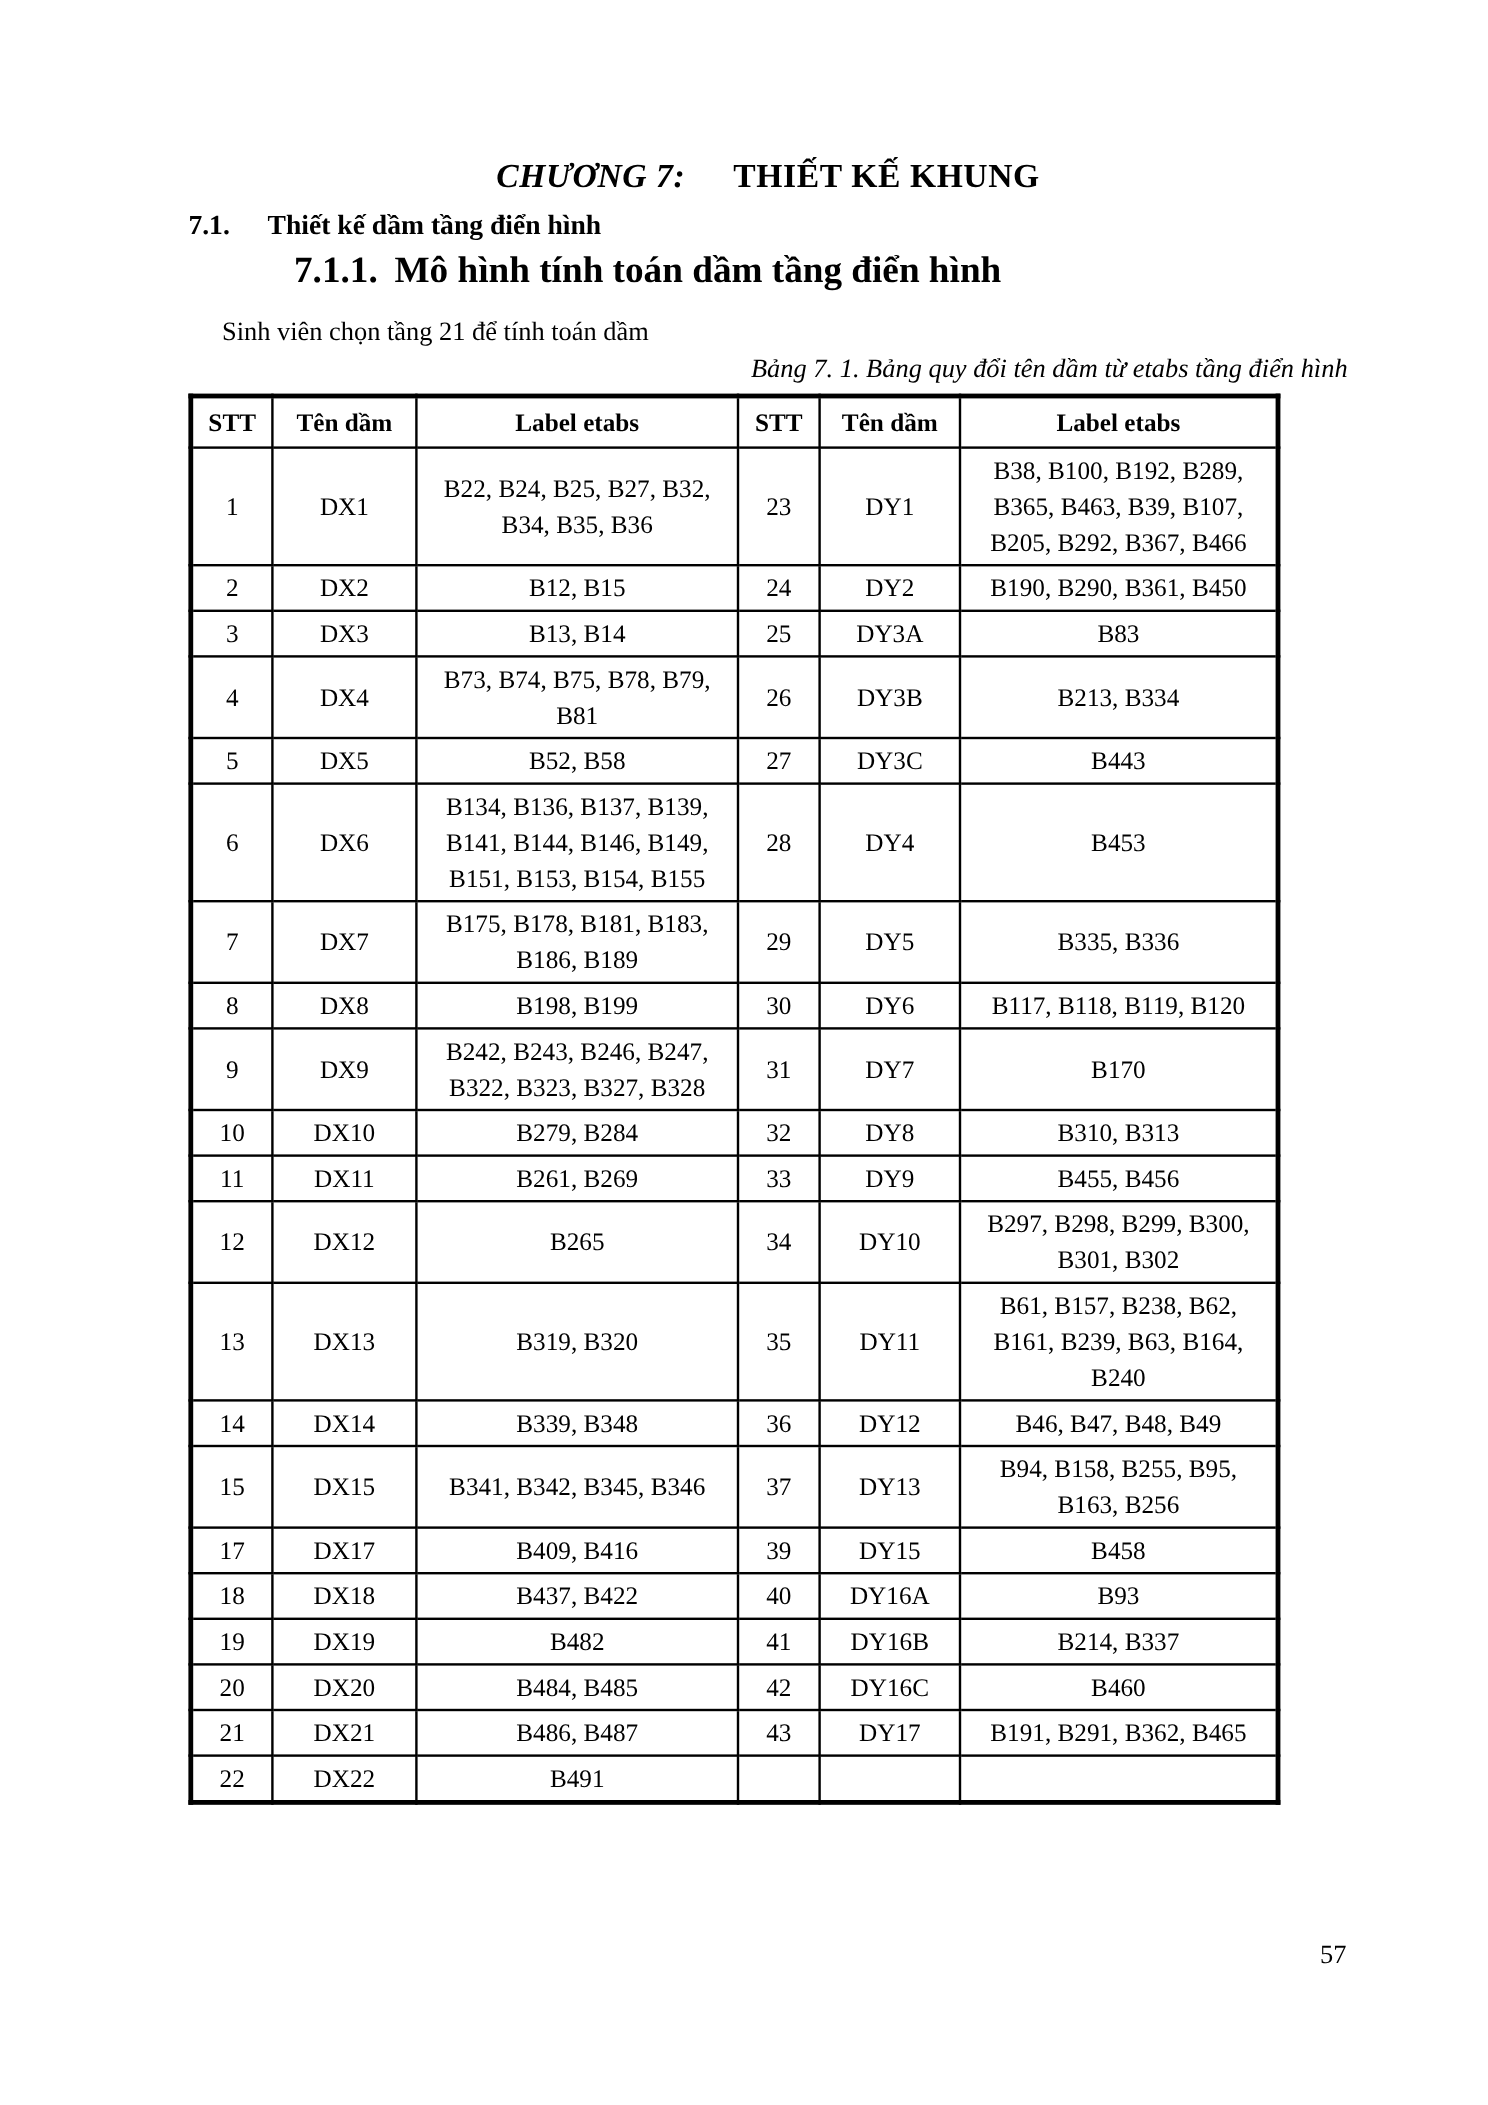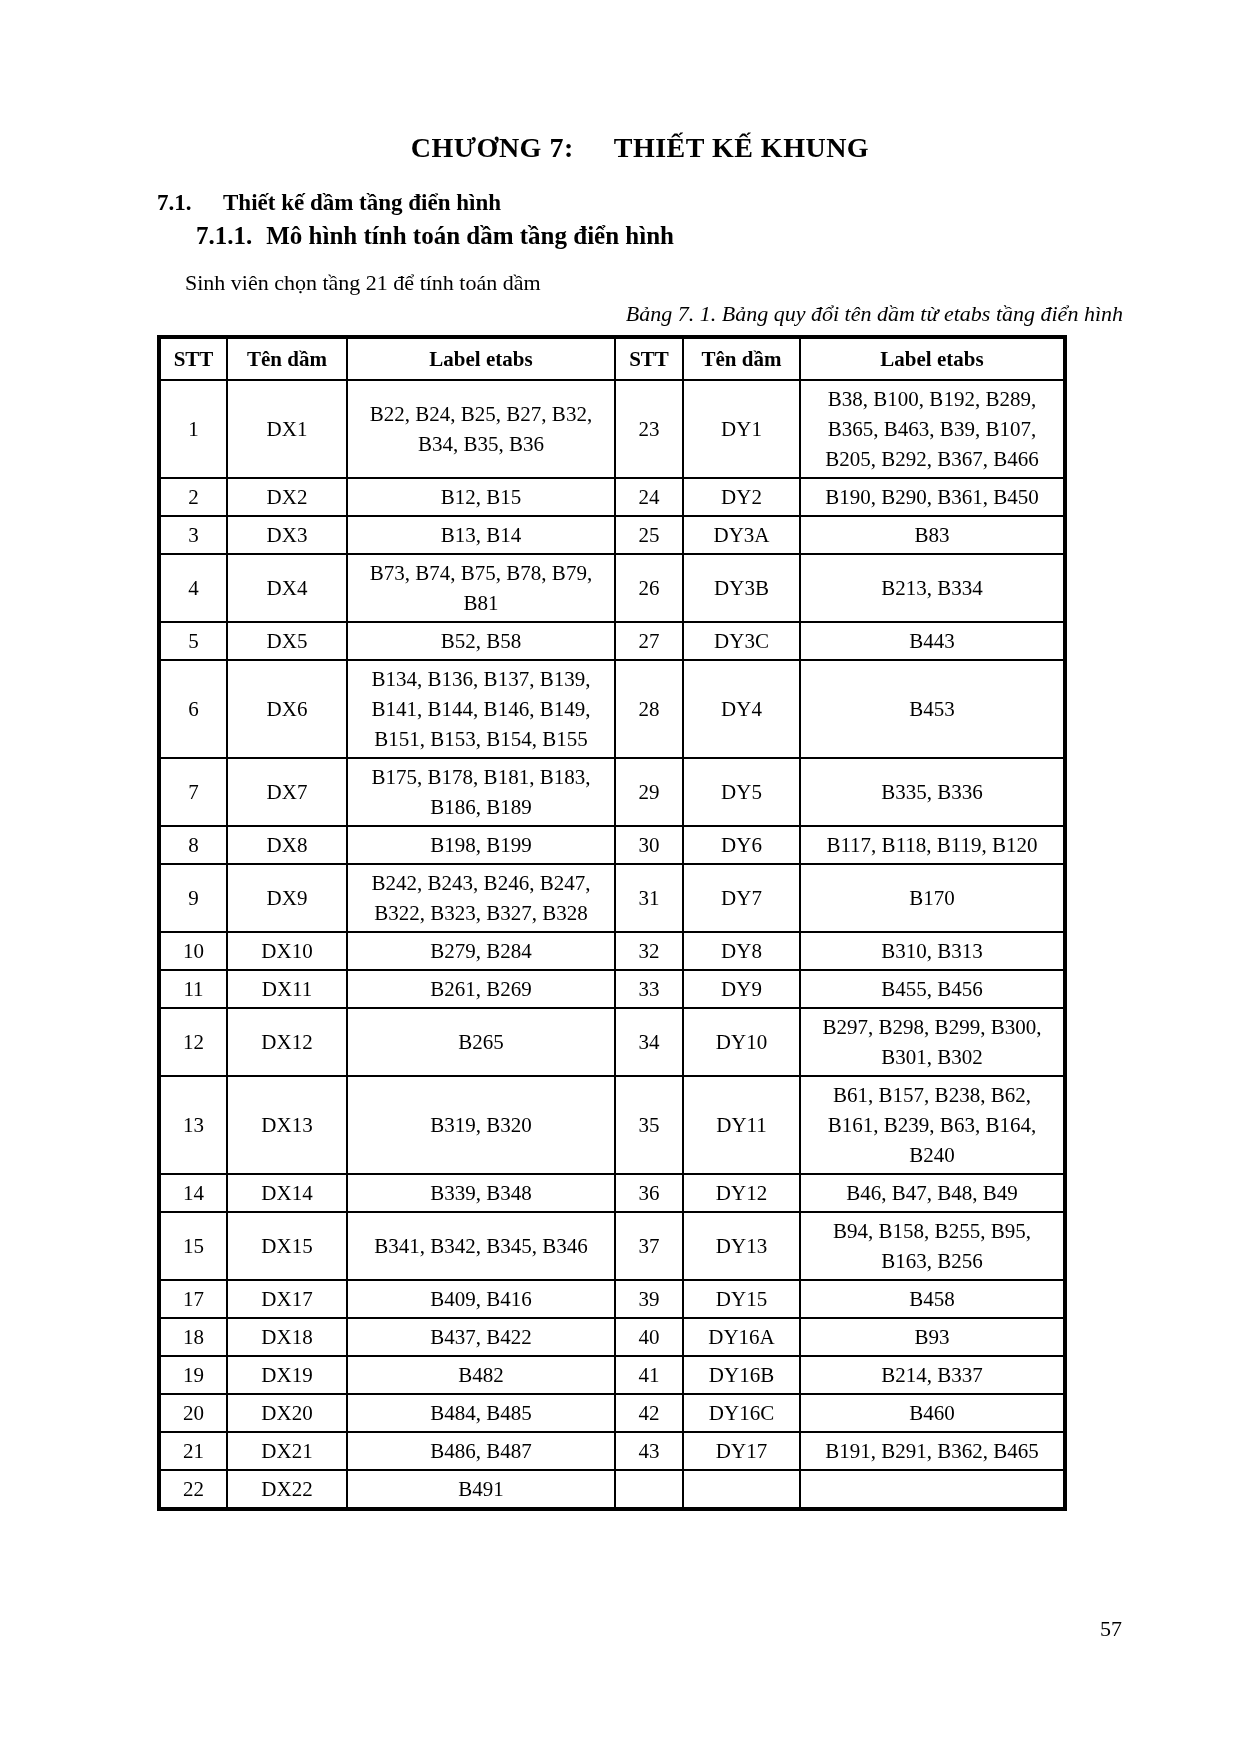--- a/index.html
+++ b/index.html
@@ -15,31 +15,31 @@
     width:966px;
   }
   .chapter-title{
     margin-top:132px;
     text-align:center;
     font-size:28px;
     font-weight:bold;
     letter-spacing:0.5px;
     white-space:nowrap;
   }
-  .chapter-title .chapter-label{margin-right:40px;}
+  .chapter-title .chapter-label{margin-right:40px;font-style:italic;}
   .section-heading{
-    margin-top:26px;
+    margin-top:11px;
     font-size:23px;
     font-weight:bold;
   }
   .section-heading .sec-num{display:inline-block;min-width:66px;}
   .subsection-heading{
     margin-top:6px;
-    margin-left:39px;
-    font-size:25px;
+    margin-left:88px;
+    font-size:31px;
     font-weight:bold;
   }
   .subsection-heading .sec-num{display:inline-block;min-width:25px;margin-right:14px;}
   .lead-paragraph{
     margin-top:20px;
     margin-left:28px;
     font-size:22px;
   }
   .table-caption{
     margin-top:5px;

